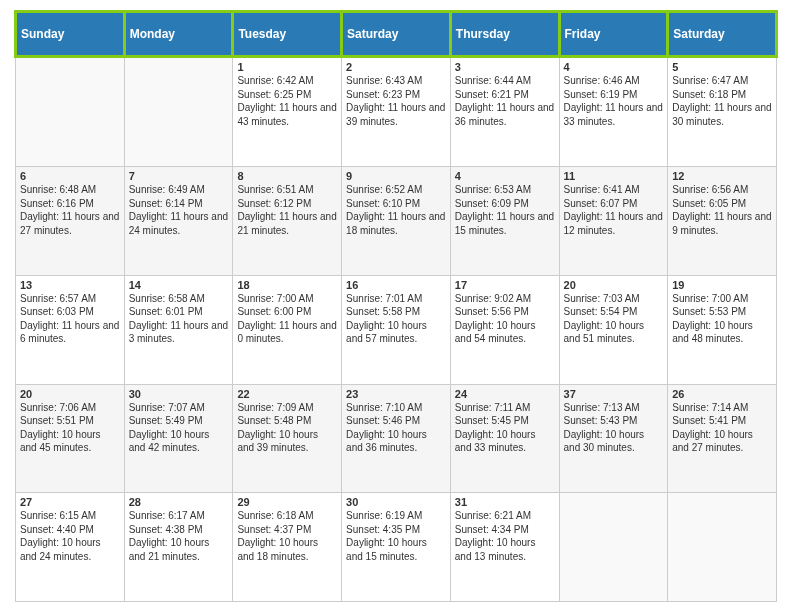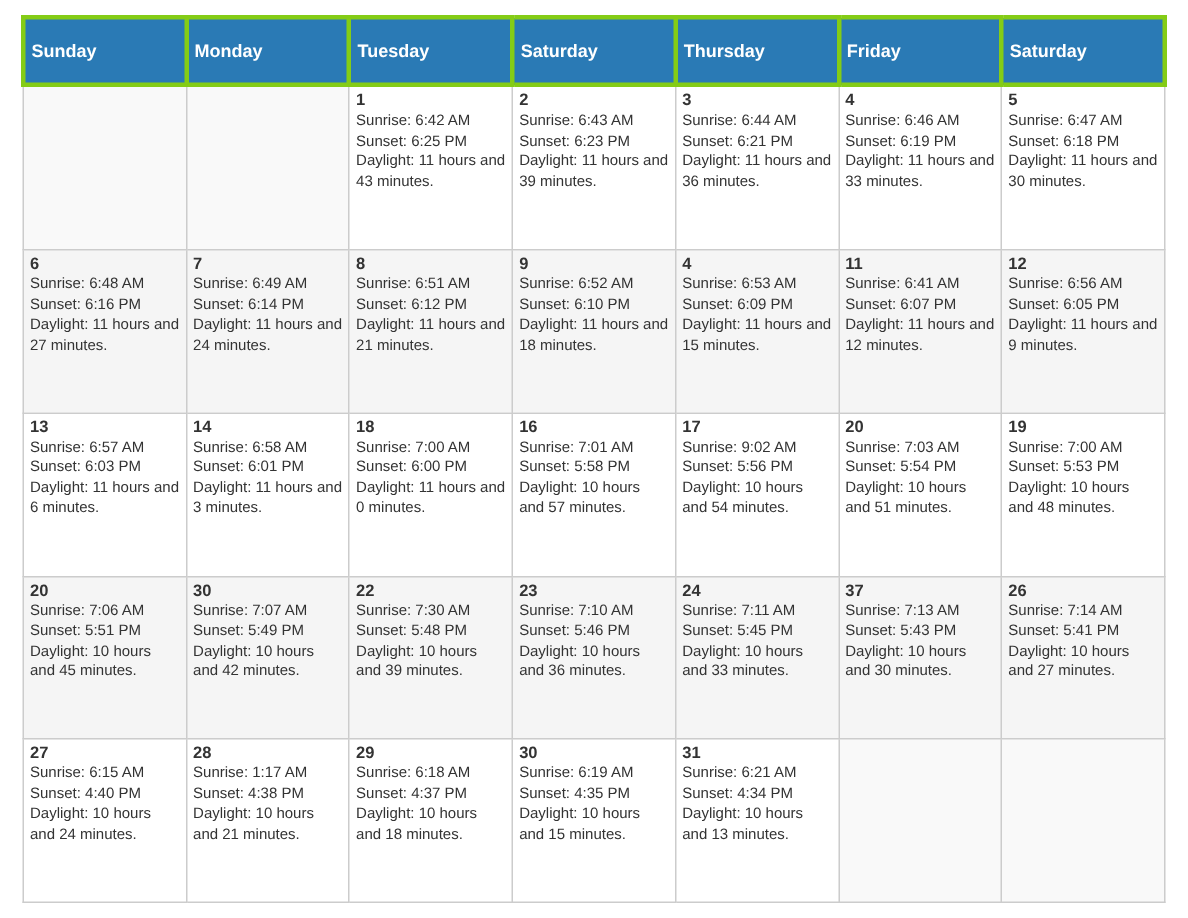--- a/index.html
+++ b/index.html
@@ -233,21 +233,21 @@
 Daylight: 10 hours and 45 minutes.</div>
           </td>
           <td>
             <span class="day-num">30</span>
             <div class="day-info">Sunrise: 7:07 AM
 Sunset: 5:49 PM
 Daylight: 10 hours and 42 minutes.</div>
           </td>
           <td>
             <span class="day-num">22</span>
-            <div class="day-info">Sunrise: 7:30 AM
+            <div class="day-info">Sunrise: 7:09 AM
 Sunset: 5:48 PM
 Daylight: 10 hours and 39 minutes.</div>
           </td>
           <td>
             <span class="day-num">23</span>
             <div class="day-info">Sunrise: 7:10 AM
 Sunset: 5:46 PM
 Daylight: 10 hours and 36 minutes.</div>
           </td>
           <td>
@@ -271,21 +271,21 @@
         </tr>
         <tr>
           <td>
             <span class="day-num">27</span>
             <div class="day-info">Sunrise: 6:15 AM
 Sunset: 4:40 PM
 Daylight: 10 hours and 24 minutes.</div>
           </td>
           <td>
             <span class="day-num">28</span>
-            <div class="day-info">Sunrise: 1:17 AM
+            <div class="day-info">Sunrise: 6:17 AM
 Sunset: 4:38 PM
 Daylight: 10 hours and 21 minutes.</div>
           </td>
           <td>
             <span class="day-num">29</span>
             <div class="day-info">Sunrise: 6:18 AM
 Sunset: 4:37 PM
 Daylight: 10 hours and 18 minutes.</div>
           </td>
           <td>

